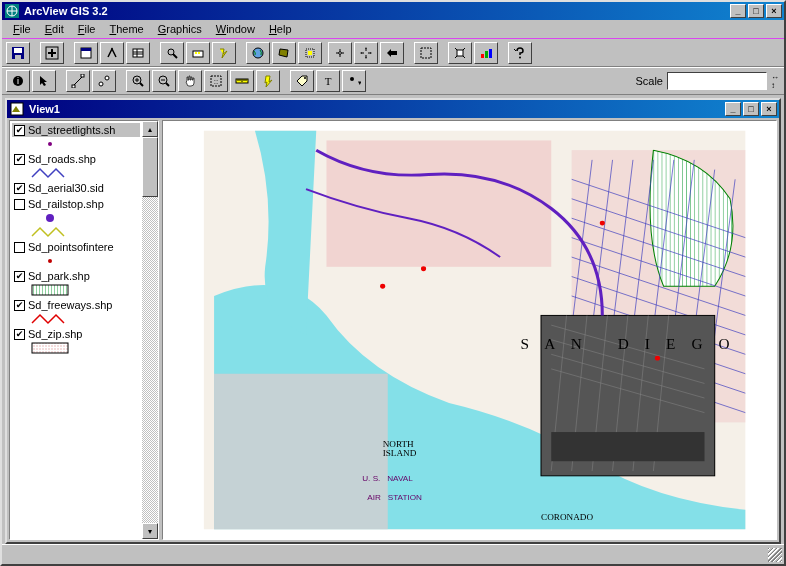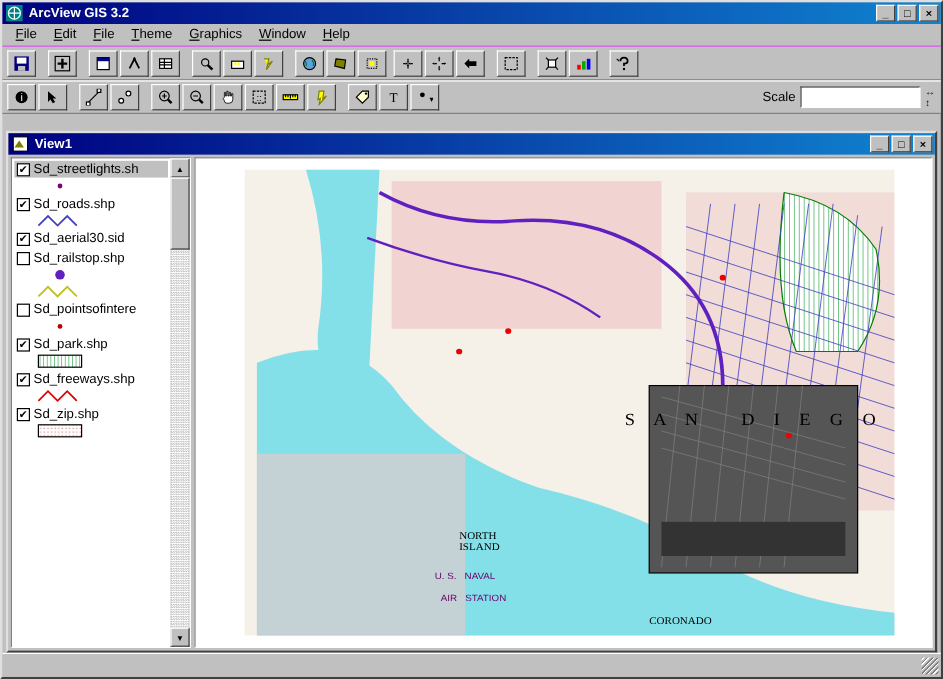--- a/index.html
+++ b/index.html
@@ -15,21 +15,21 @@
 .menubar .menu:first-letter { text-decoration: underline; }
 .toolbar { display: flex; padding: 2px 4px; gap: 2px; background: #c0c0c0; height: 28px; align-items: center; border-bottom: 1px solid #808080; }
 .toolbar.b2 { border-top: 1px solid #fff; }
 .tbtn { width: 24px; height: 22px; background: #c0c0c0; border: 1px solid; border-color: #fff #404040 #404040 #fff; display: flex; align-items: center; justify-content: center; cursor: default; font-size: 11px; }
 .tgap { width: 6px; }
 .tgap2 { width: 2px; }
 .scale-box { margin-left: auto; display: flex; align-items: center; gap: 4px; }
 .scale-box input { width: 100px; height: 18px; border: 1px solid; border-color: #404040 #fff #fff #404040; background: #fff; font-size: 11px; padding: 0 2px; }
 .coords { text-align: right; font-size: 11px; line-height: 11px; padding-right: 14px; width: 105px; }
 .arrow-col { display: flex; flex-direction: column; font-size: 8px; line-height: 9px; width: 9px; }
-.workspace { flex: 1; padding: 3px 3px 0 3px; display: flex; flex-direction: column; min-height: 0; margin-top: 11px; }
+.workspace { flex: 1; padding: 3px 3px 0 3px; display: flex; flex-direction: column; min-height: 0; }
 .view-window { flex: 1; border: 2px solid; border-color: #dfdfdf #404040 #404040 #dfdfdf; display: flex; flex-direction: column; min-height: 0; }
 .view-body { flex: 1; display: flex; min-height: 0; background: #c0c0c0; padding: 2px; }
 .toc { width: 150px; background: #fff; border: 1px solid; border-color: #808080 #fff #fff #808080; display: flex; min-height: 0; }
 .toc-inner { flex: 1; overflow: hidden; padding: 2px; }
 .toc .layer { margin-bottom: 2px; }
 .toc .lrow { display: flex; align-items: center; gap: 3px; padding: 1px 2px; cursor: default; }
 .toc .lrow.selected { background: #c0c0c0; }
 .toc .cb { width: 11px; height: 11px; border: 1px solid #000; background: #fff; display: inline-flex; align-items: center; justify-content: center; font-size: 9px; line-height: 1; }
 .toc .sym { margin-left: 18px; width: 40px; height: 12px; margin-top: 1px; }
 .scrollbar { width: 16px; background: #c0c0c0; display: flex; flex-direction: column; }

